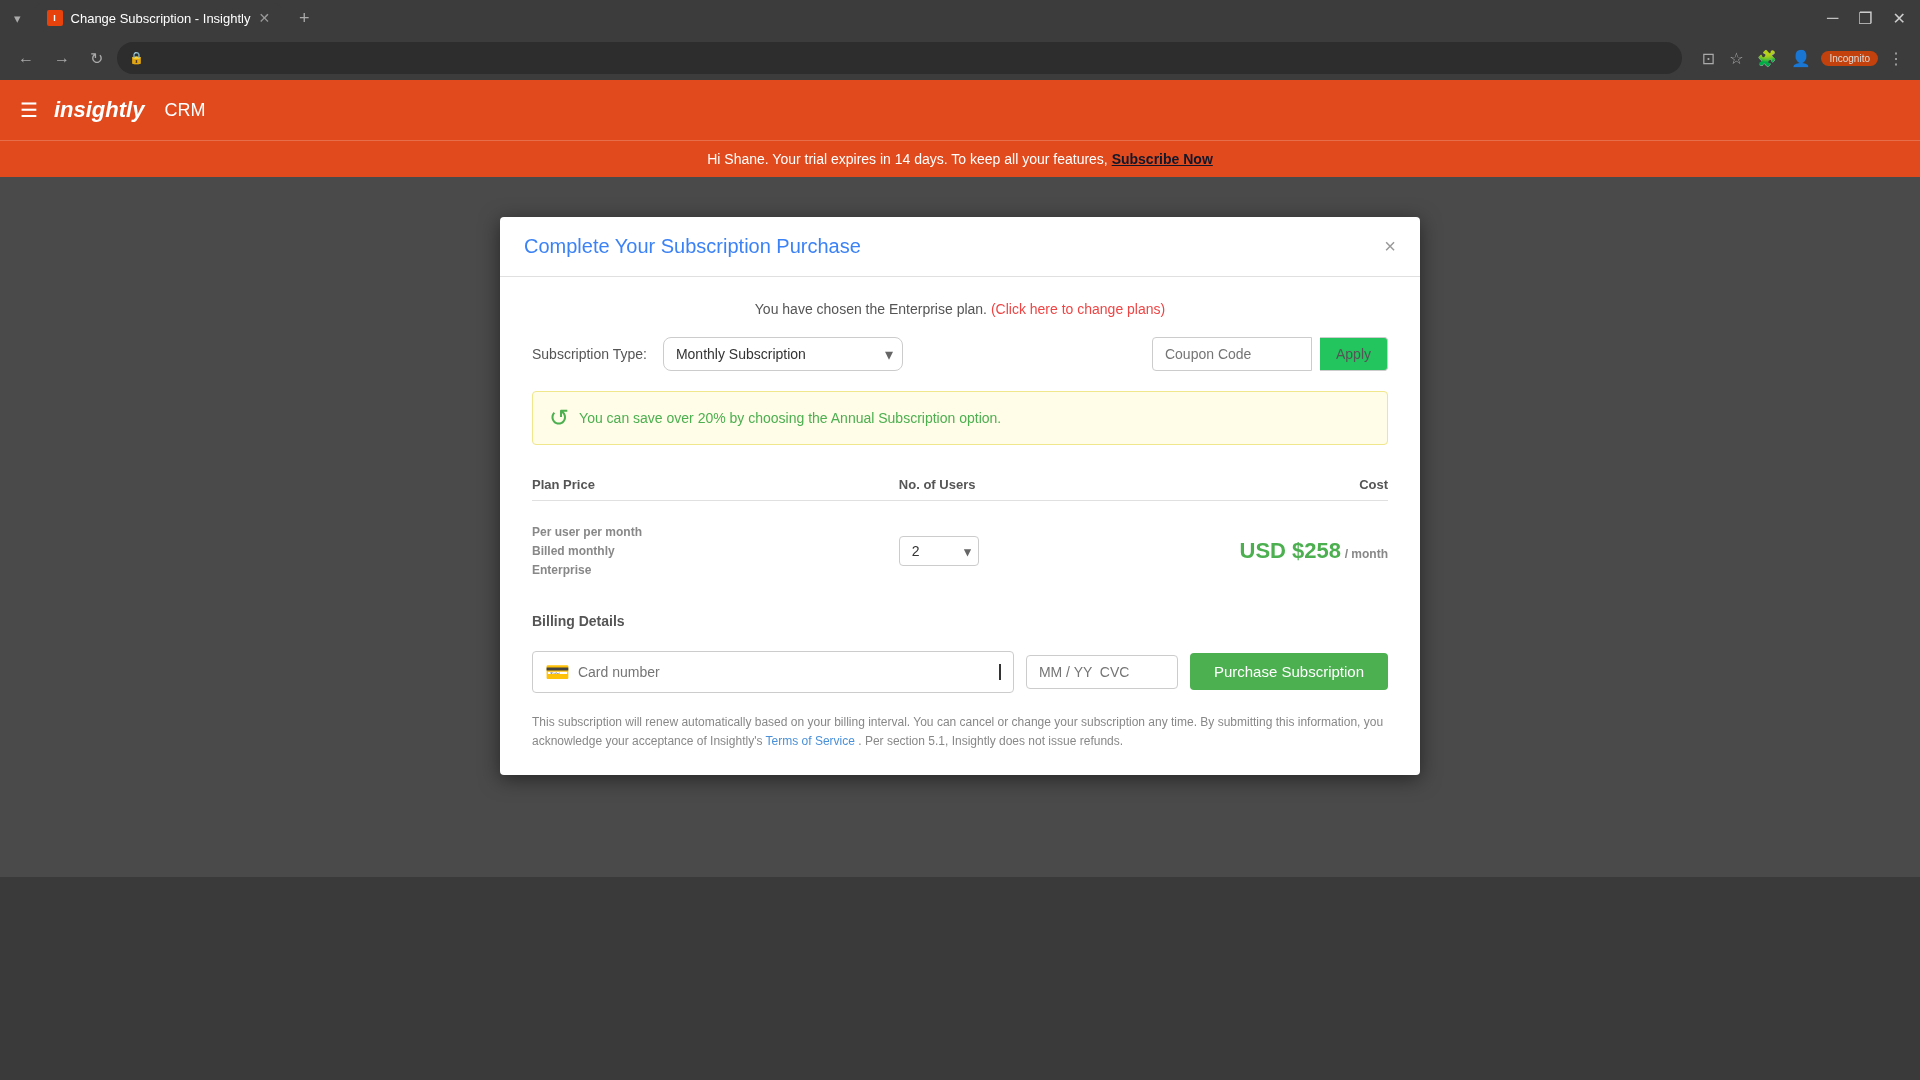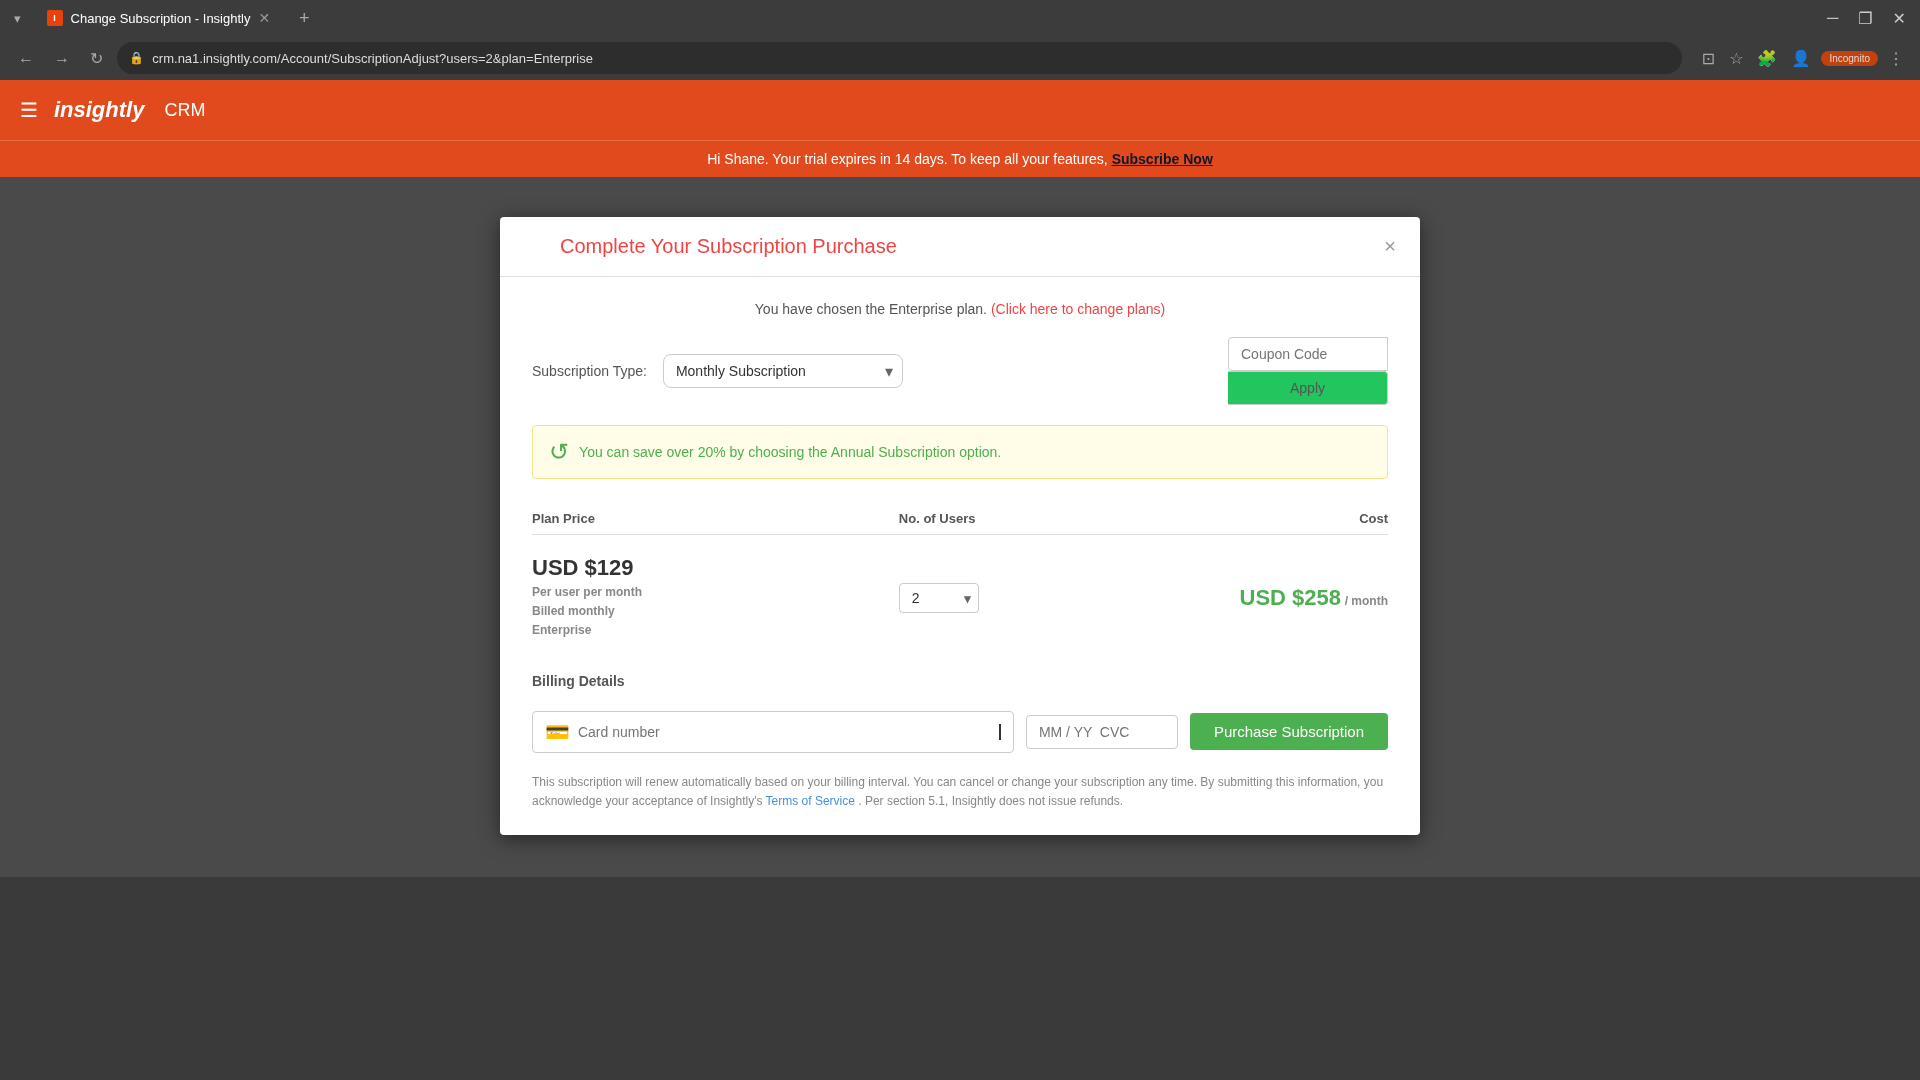--- a/index.html
+++ b/index.html
@@ -35,33 +35,33 @@
     .app-crm { color: white; font-size: 18px; font-weight: 300; margin-left: 4px; }
 
     .trial-banner { background: #e04a1d; border-top: 1px solid rgba(255,255,255,0.2); padding: 10px 0; text-align: center; color: white; font-size: 14px; }
     .trial-banner a { color: #0f172a; font-weight: bold; text-decoration: underline; cursor: pointer; }
 
     .page-bg { background: #4a4a4a; min-height: 700px; display: flex; justify-content: center; align-items: flex-start; padding: 40px 20px; }
 
     
     .modal { background: white; border-radius: 4px; width: 920px; box-shadow: 0 4px 20px rgba(0,0,0,0.5); }
     .modal-header { padding: 18px 24px; border-bottom: 1px solid #e0e0e0; display: flex; align-items: center; justify-content: space-between; }
-    .modal-title { font-size: 20px; font-weight: 400; color: #ef4444; margin-left: 36px; }
+    .modal-title { font-size: 20px; font-weight: 400; color: #3b82f6; }
     .modal-close { color: #999; font-size: 20px; cursor: pointer; background: none; border: none; }
     .modal-body { padding: 24px 32px; }
 
     .plan-notice { text-align: center; margin-bottom: 20px; font-size: 14px; color: #555; }
     .plan-notice a { color: #ef4444; text-decoration: none; cursor: pointer; }
 
     .subscription-row { display: flex; align-items: center; margin-bottom: 20px; gap: 16px; }
     .subscription-label { font-size: 14px; color: #555; white-space: nowrap; }
     .subscription-select-wrap { position: relative; }
     .subscription-select { appearance: none; border: 1px solid #ccc; border-radius: 8px; padding: 8px 32px 8px 12px; font-size: 14px; color: #333; background: white; width: 240px; cursor: pointer; }
     .select-arrow { position: absolute; right: 10px; top: 50%; transform: translateY(-50%); color: #666; pointer-events: none; }
-    .coupon-wrap { margin-left: auto; display: flex; gap: 0; flex-direction: column; }
+    .coupon-wrap { margin-left: auto; display: flex; gap: 8px; }
     .coupon-input { border: 1px solid #ccc; border-radius: 4px 0 0 4px; padding: 8px 12px; font-size: 14px; color: #999; width: 160px; outline: none; }
     .coupon-apply { background: #22c55e; border: 1px solid #ccc; border-left: none; border-radius: 0 4px 4px 0; padding: 8px 16px; font-size: 14px; color: #555; cursor: pointer; }
 
     .savings-banner { background: #fffde7; border: 1px solid #f0e68c; border-radius: 4px; padding: 12px 16px; margin-bottom: 24px; display: flex; align-items: center; gap: 10px; }
     .savings-icon { color: #4caf50; font-size: 24px; }
     .savings-text { color: #4caf50; font-size: 14px; font-weight: 500; }
 
     .pricing-table { width: 100%; margin-bottom: 24px; }
     .pricing-header { display: flex; padding: 8px 0; border-bottom: 1px solid #e0e0e0; margin-bottom: 12px; }
     .col-plan { flex: 3; font-size: 13px; font-weight: 600; color: #555; }
@@ -112,21 +112,20 @@
       <span class="win-close">✕</span>
     </div>
   </div>
 
   <div class="browser-toolbar">
     <button class="nav-btn">←</button>
     <button class="nav-btn">→</button>
     <button class="nav-btn">↻</button>
     <div class="address-bar-wrap">
       <span class="lock-icon">🔒</span>
-      <span class="address-text">crm.na1.insightly.com/Account/SubscriptionAdjust?users=2&amp;plan=Enterprise</span>
     </div>
     <div class="toolbar-icons">
       <span class="toolbar-icon-btn">⊡</span>
       <span class="toolbar-icon-btn">☆</span>
       <span class="toolbar-icon-btn">🧩</span>
       <span class="toolbar-icon-btn">👤</span>
       <div class="incognito-badge">Incognito</div>
       <span class="toolbar-icon-btn">⋮</span>
     </div>
   </div>
@@ -178,21 +177,20 @@
       </div>
 
       <div class="pricing-table">
         <div class="pricing-header">
           <div class="col-plan">Plan Price</div>
           <div class="col-users">No. of Users</div>
           <div class="col-cost">Cost</div>
         </div>
         <div class="pricing-row">
           <div class="col-plan">
-            <div class="price-main">USD $129</div>
             <div class="price-details">
               <span>Per user per month</span><br>
               <span>Billed monthly</span><br>
               <span>Enterprise</span>
             </div>
           </div>
           <div class="col-users">
             <div class="users-select-wrap">
               <select class="users-select">
                 <option>2</option>

